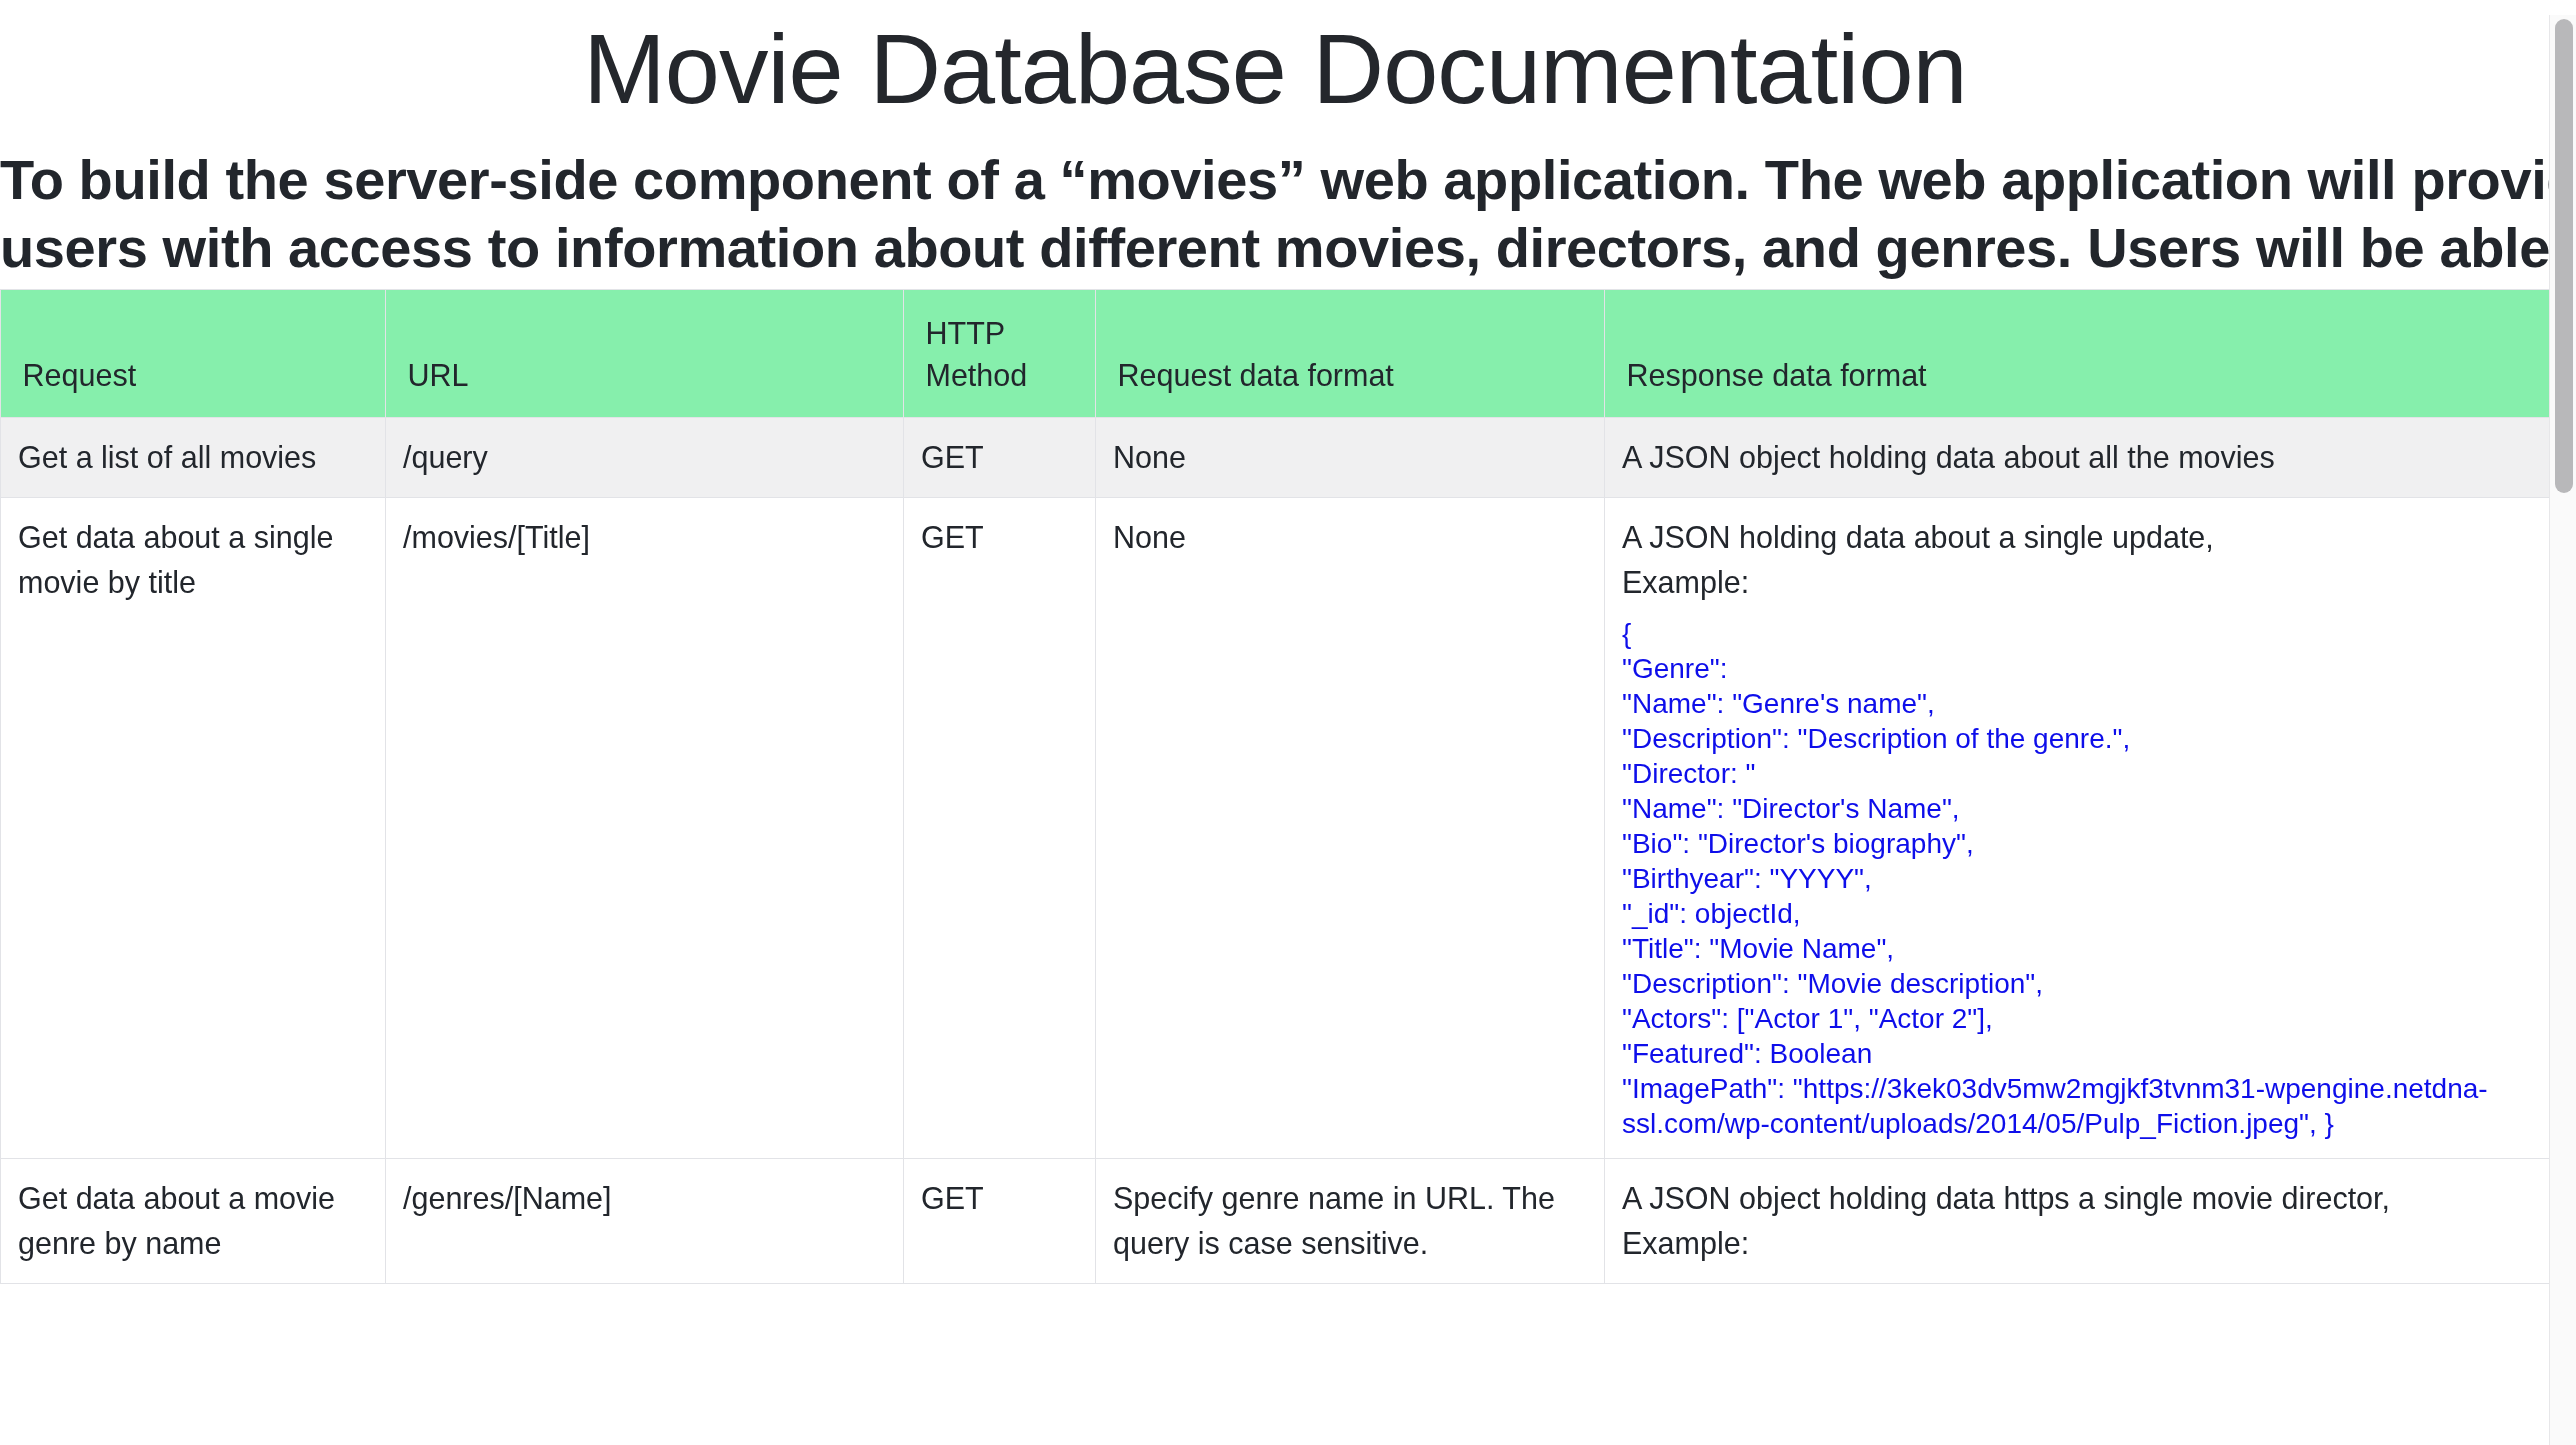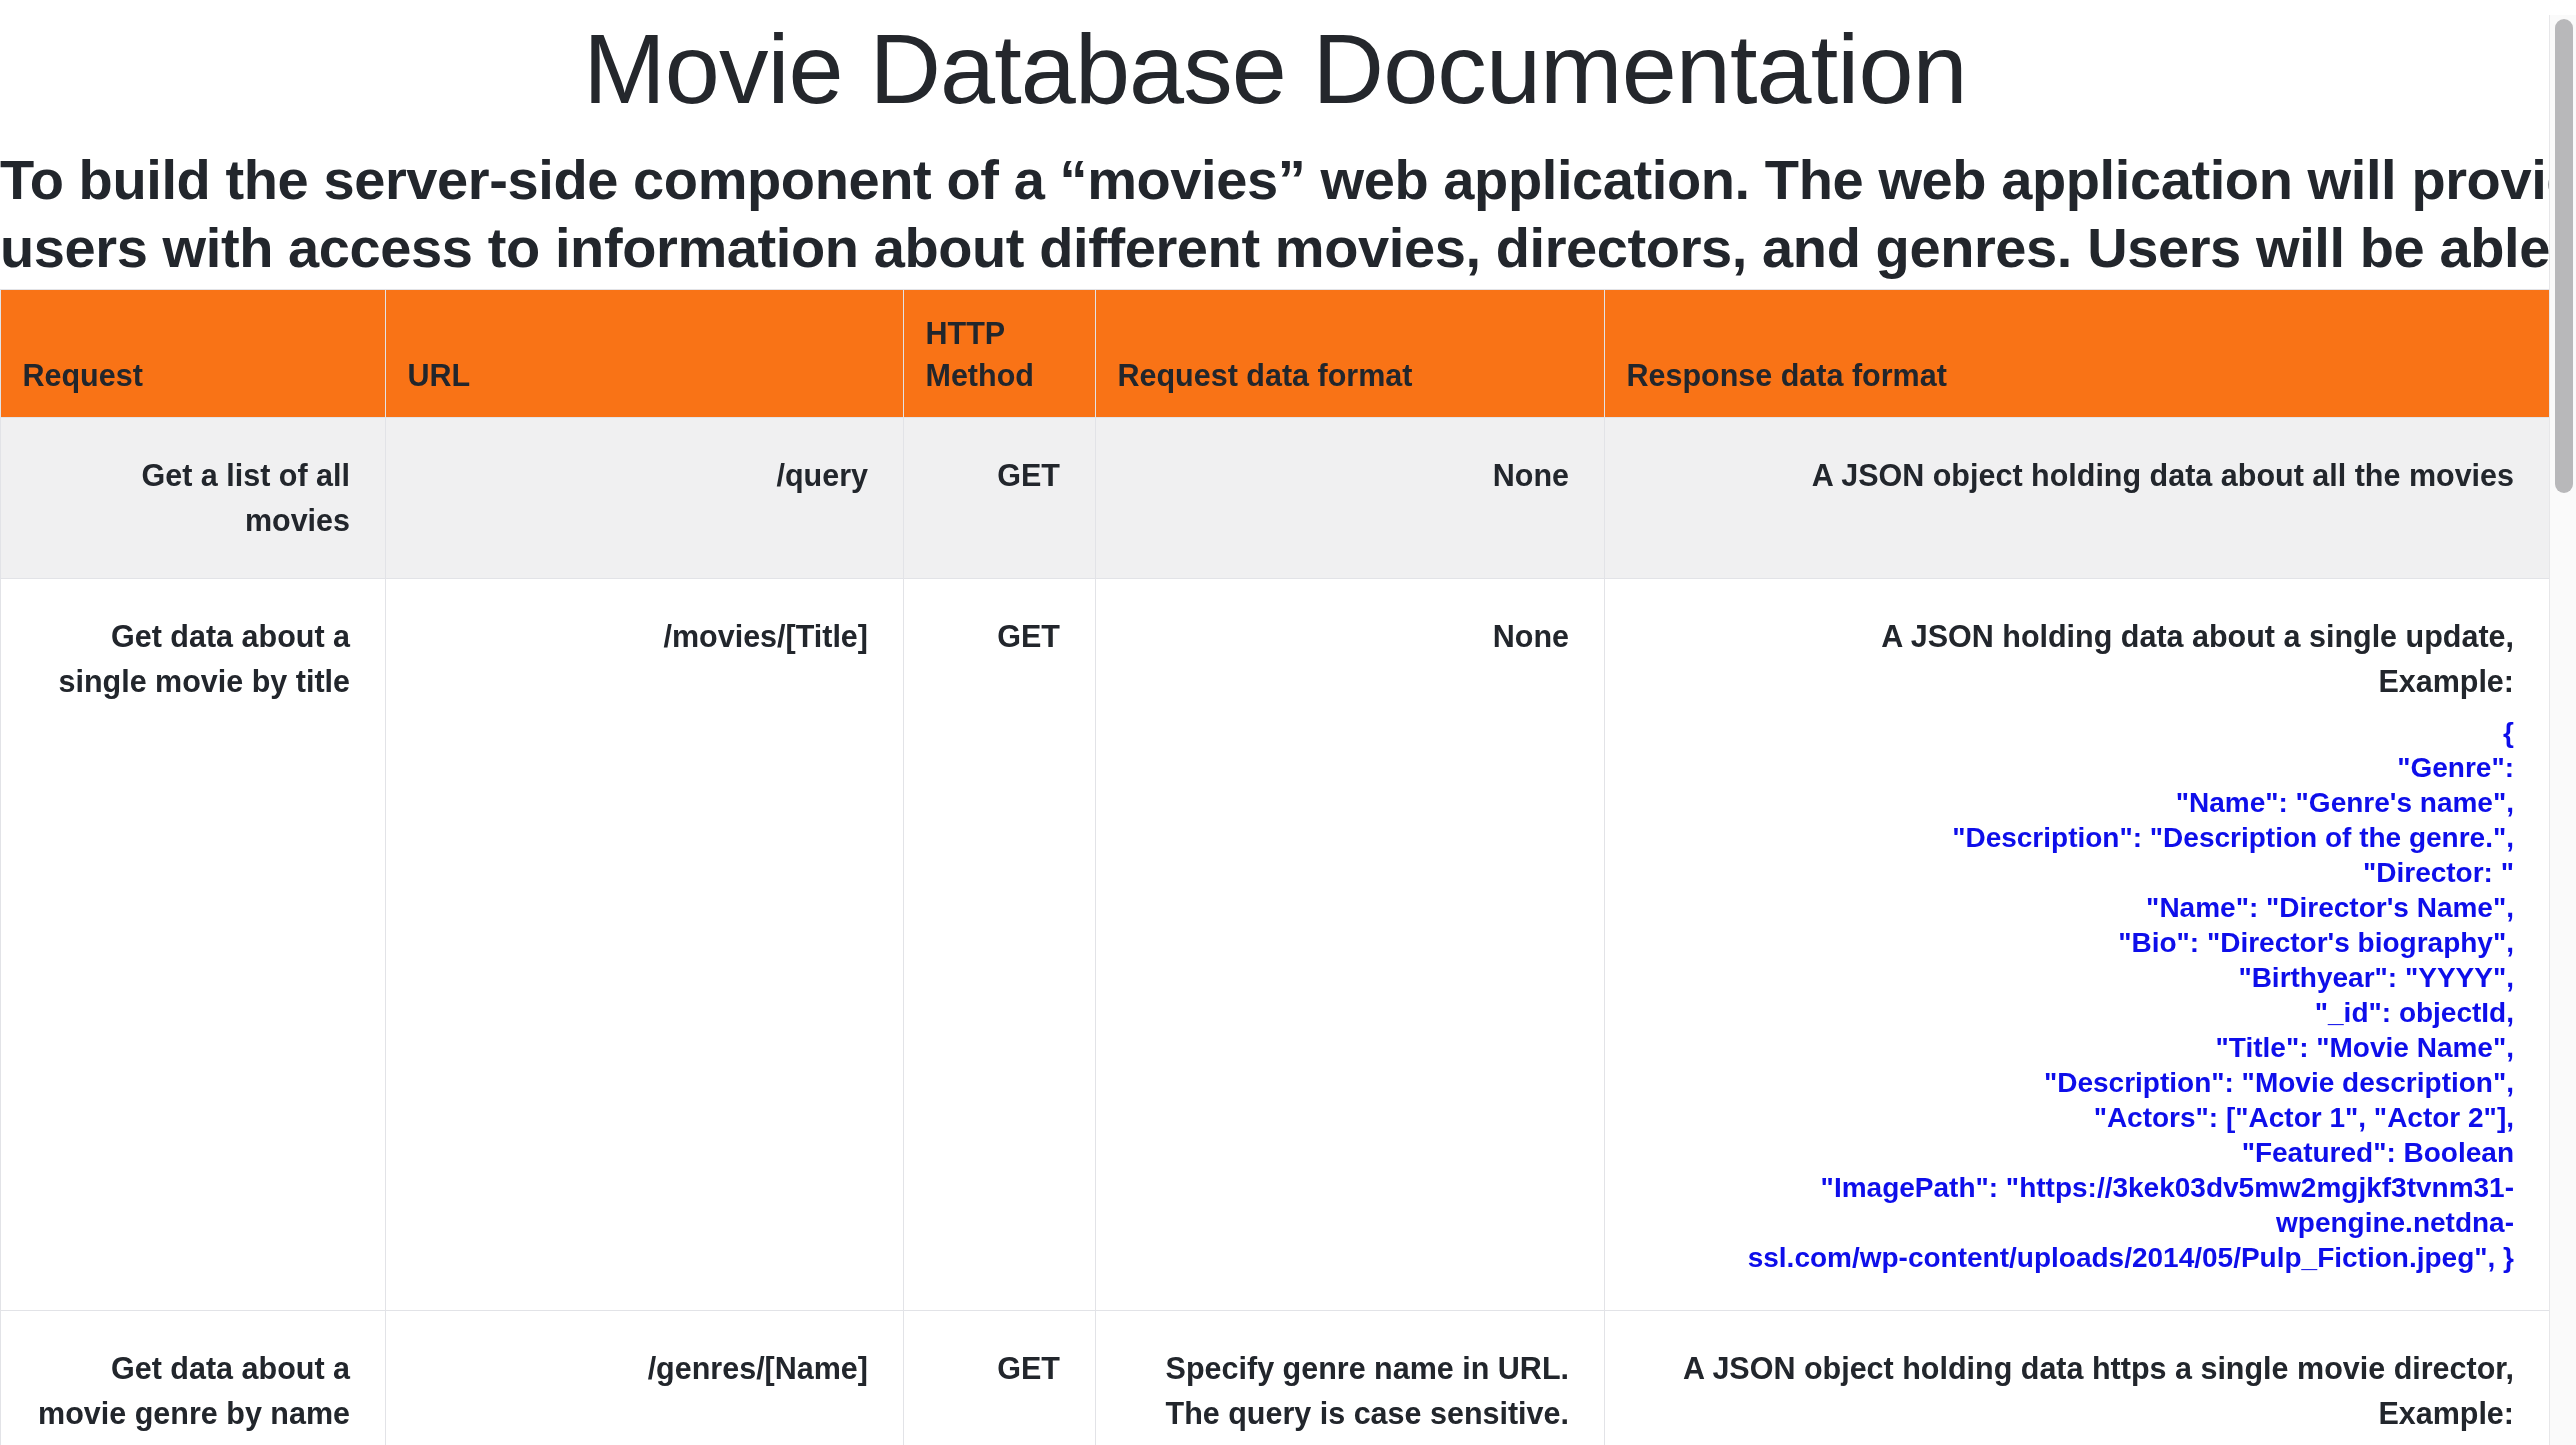--- a/index.html
+++ b/index.html
@@ -47,30 +47,29 @@
 
   .api-table th, .api-table td {
     border: 1.8px solid var(--border-gray, #e2e3e7);
     border-bottom-width: 1.8px;
     text-align: left;
     font-size: 30.5px;
   }
   .api-table th {
     padding: 21.5px;
     vertical-align: bottom;
-    font-weight: 700;
+    font-weight: 400;
     line-height: 42px;
-    background: #f97316;
+    background: #86efac;
   }
   .api-table td {
-    padding: 35px;
+    padding: 17px;
     vertical-align: top;
     line-height: 45px;
-    font-weight: 700;
-    text-align: right;
+    font-weight: 400;
   }
   .api-table tbody tr.striped { background: var(--stripe-gray, #f0f0f1); }
 
   .json-block {
     margin-top: 10.8px;
     font-size: 28px;
     line-height: 35px;
     color: var(--accent-blue, #0e0eea);
   }
 

